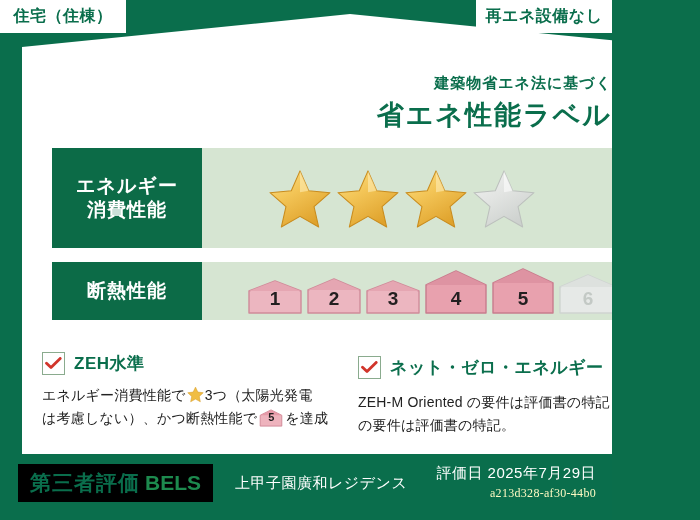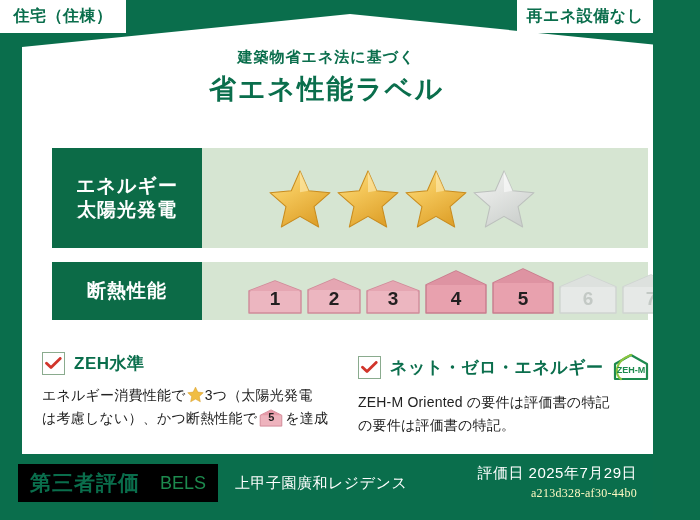--- a/index.html
+++ b/index.html
@@ -2,23 +2,24 @@
 <html><head>
 <meta charset="utf-8">
 <style>
   html,body{margin:0;padding:0;}
   body{
     width:700px;height:520px;overflow:hidden;
     font-family:"Liberation Sans","DejaVu Sans",sans-serif;
     background:#0b6e4b;
   }
   #label-root{
-    position:relative;width:653px;height:520px;
+    position:relative;width:604px;height:520px;
     background:#0a6e4c;
     overflow:hidden;
+    padding-left:8px;
   }
 
   
   .corner-tab{
     position:absolute;top:0;background:#ffffff;
     color:#0a6e4c;font-weight:bold;font-size:16px;
     letter-spacing:.5px;
     display:flex;align-items:center;justify-content:center;
     height:33px;z-index:6;
   }
@@ -27,21 +28,21 @@
 
   
   #card{
     position:absolute;left:22px;top:14px;width:656px;height:440px;
     background:#ffffff;z-index:3;
     clip-path:polygon(0 33px, 328px 0, 656px 33px, 656px 440px, 0 440px);
   }
 
   
   #title-block{
-    position:absolute;left:0;right:0;top:48px;text-align:center;z-index:5;
+    position:absolute;left:0;right:0;top:74px;text-align:right;z-index:5;
   }
   #title-sub{
     color:#0a6e4c;font-size:15px;font-weight:bold;letter-spacing:1px;
     margin-bottom:4px;
   }
   #title-main{
     color:#0a6e4c;font-size:27px;font-weight:bold;letter-spacing:2px;
   }
 
   
@@ -116,21 +117,21 @@
     margin-left:2px;white-space:nowrap;
   }
 
   
   #footer{position:absolute;left:0;right:0;bottom:0;height:66px;z-index:7;}
   #bels-box{
     position:absolute;left:18px;top:10px;height:38px;
     background:#000000;display:flex;align-items:center;padding:0 12px;
   }
   #bels-jp{color:#0a6e4c;font-size:21px;font-weight:bold;letter-spacing:1px;}
-  #bels-en{color:#1d8a4e;font-size:18px;font-weight:normal;margin-left:20px;letter-spacing:0px;}
+  #bels-en{color:#1d8a4e;font-size:21px;font-weight:bold;margin-left:5px;letter-spacing:0px;}
   #building-name{
     position:absolute;left:235px;top:20px;color:#fff;font-size:15px;letter-spacing:.5px;
   }
   #eval-date{
     position:absolute;right:16px;top:10px;color:#fff;font-size:15px;text-align:right;
     letter-spacing:.5px;
   }
   #eval-id{
     position:absolute;right:16px;top:32px;color:#fef9c3;font-size:12px;text-align:right;
     font-family:"Liberation Serif",serif;letter-spacing:.3px;
@@ -147,21 +148,21 @@
   <div id="card"></div>
 
   <div id="title-block">
     <div id="title-sub">建築物省エネ法に基づく</div>
     <div id="title-main">省エネ性能ラベル</div>
   </div>
 
   <div class="perf-row" id="row-energy">
     <div class="perf-label">
       <span>エネルギー</span>
-      <span>太陽光発電</span>
+      <span>消費性能</span>
     </div>
     <div class="perf-value" id="star-strip">
         <span class="star">
           <svg viewBox="0 0 64 62">
             <defs>
               <linearGradient id="sg0" x1="0" y1="0" x2="0.6" y2="1">
                 <stop offset="0%" stop-color="#fbe08a"></stop>
                 <stop offset="45%" stop-color="#f3c557"></stop>
                 <stop offset="100%" stop-color="#dfa22c"></stop>
               </linearGradient>

